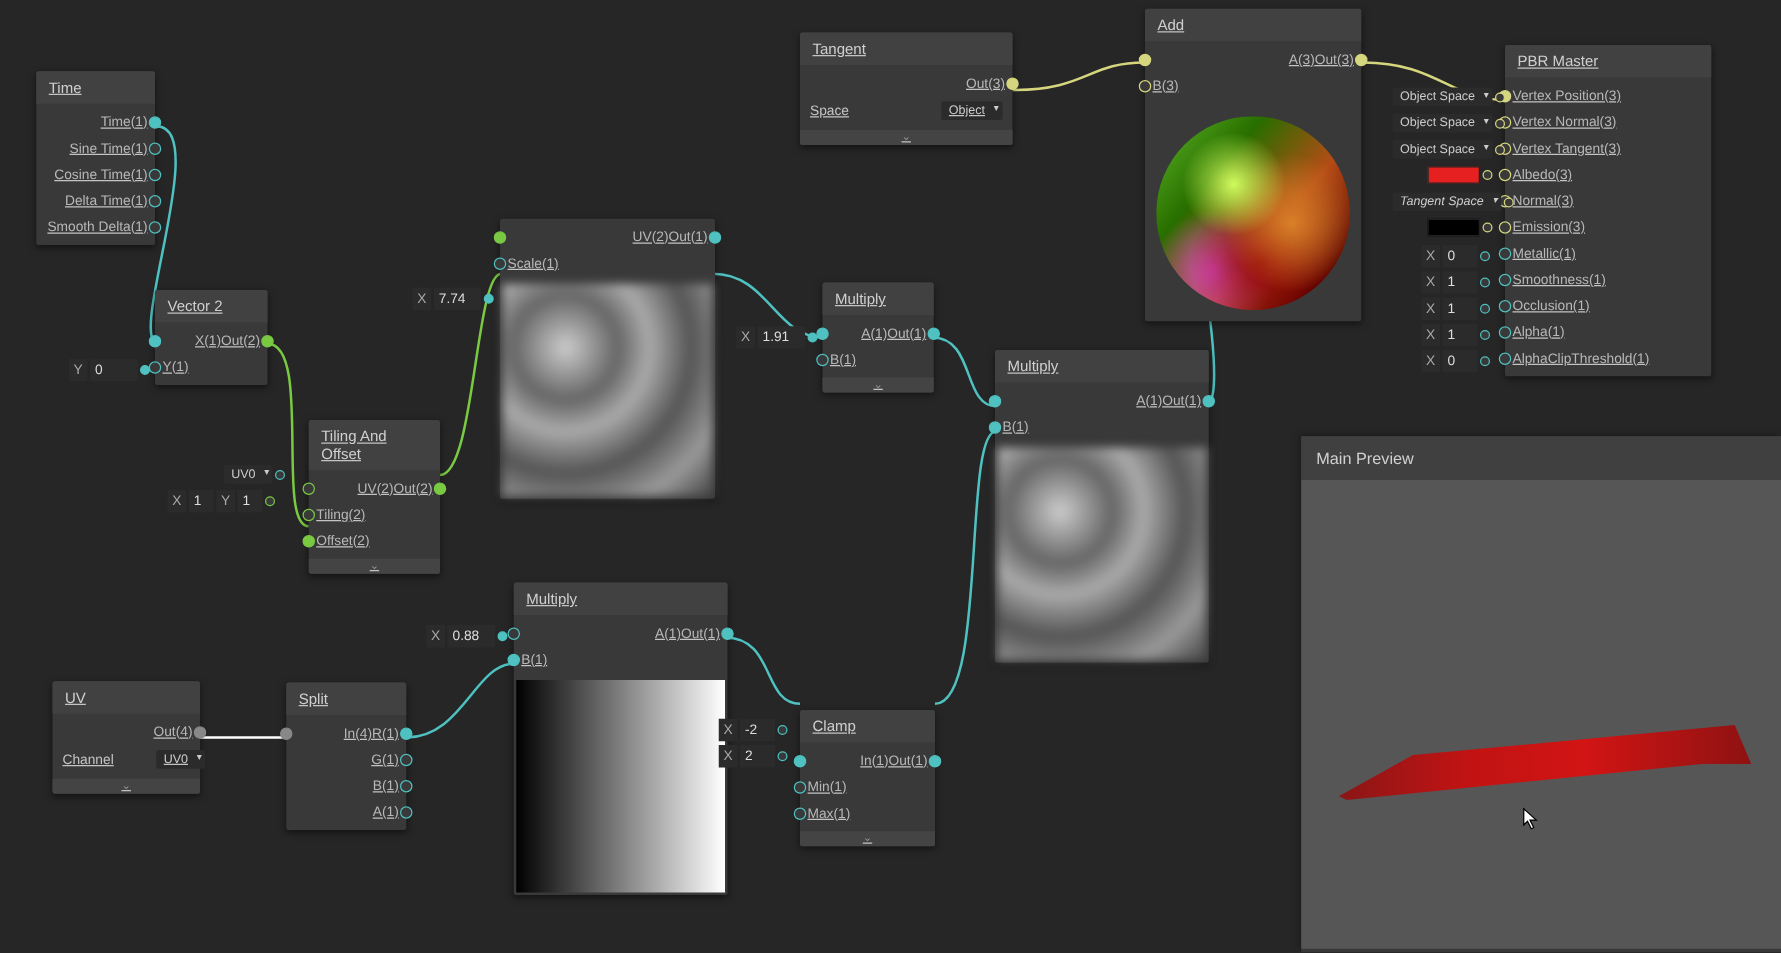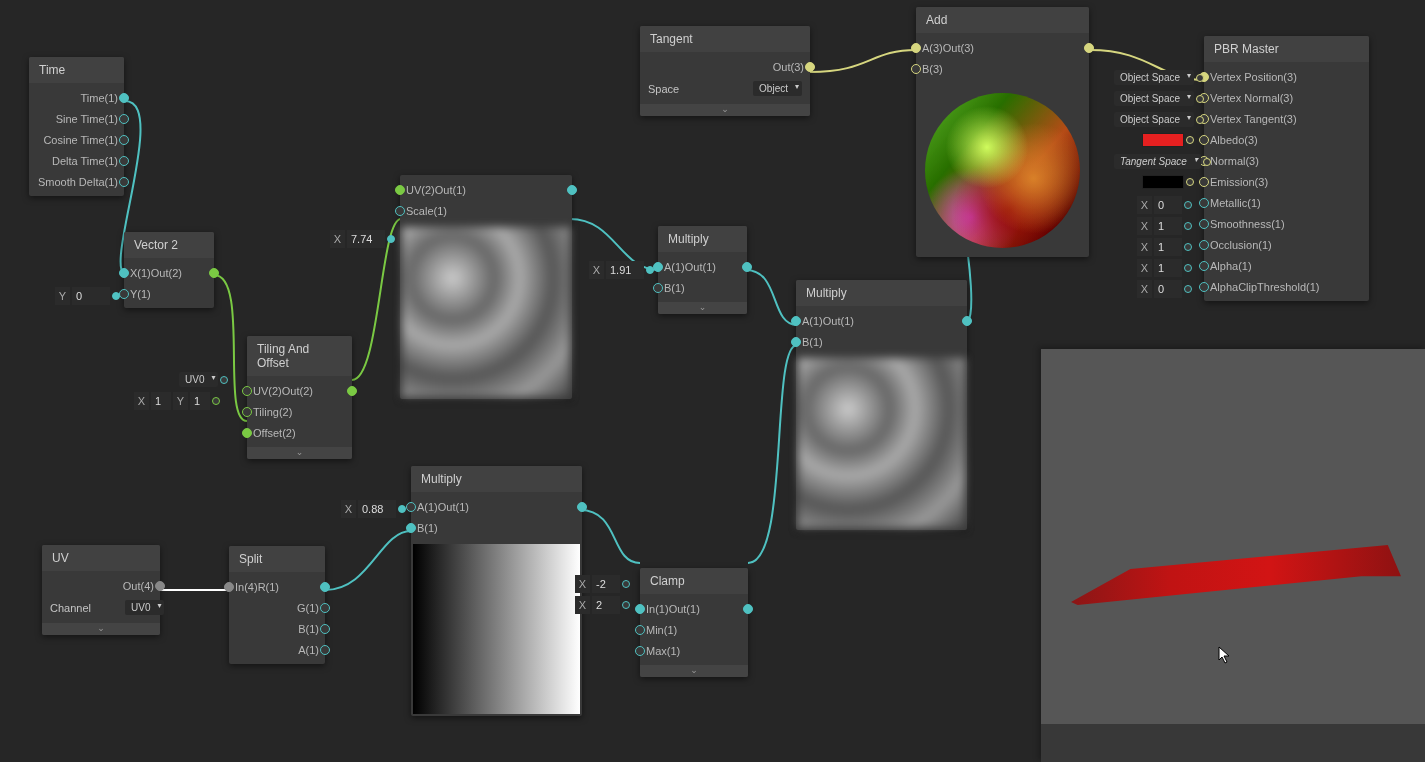--- a/index.html
+++ b/index.html
@@ -13,38 +13,39 @@
     overflow: hidden;
     position: relative;
   }
   svg.wires { position: absolute; top: 0; left: 0; width: 1425px; height: 762px; pointer-events: none; z-index: 1; }
   .node {
     position: absolute;
     background: #393939;
     border-radius: 2px;
     box-shadow: 0 2px 6px rgba(0,0,0,.5);
     z-index: 2;
+    text-decoration: underline;
   }
   .node-header {
     background: #414141;
     padding: 6px 10px;
     font-size: 12px;
     color: #d0d0d0;
     border-radius: 2px 2px 0 0;
   }
   .node-body { padding: 4px 0; }
   .row {
     display: flex;
     align-items: center;
     height: 21px;
     padding: 0 6px;
     position: relative;
   }
   .row.out { justify-content: flex-end; }
-  .row.dual { justify-content: flex-start; }
+  .row.dual { justify-content: flex-end; }
   .port-label { font-size: 11px; color: #b8b8b8; white-space: nowrap; }
   .port {
     width: 10px; height: 10px;
     border-radius: 50%;
     border: 1px solid #2a2a2a;
     position: absolute;
     top: 50%;
     transform: translateY(-50%);
   }
   .port.in { left: -5px; }
@@ -536,20 +537,21 @@
       <div class="fi-port" style="background: rgb(57, 57, 57);"></div>
     </div>
     <div class="float-input" style="left: 1137px; top: 280px;">
       <div class="fi-label">X</div>
       <div class="fi-val" style="width: 28px;">0</div>
       <div class="fi-port" style="background: rgb(57, 57, 57);"></div>
     </div>
   </div>
 
 <div class="main-preview">
+  <div class="main-preview-header">Main Preview</div>
   <div class="main-preview-canvas">
     <div class="red-mesh"></div>
   </div>
 </div>
 
 <svg class="cursor" style="left:1218px; top:646px;" viewBox="0 0 14 18">
   <path d="M1 1 L1 14 L4 11 L7 17 L9 16 L6 10 L11 10 Z" fill="#fff" stroke="#000" stroke-width="1"></path>
 </svg>
 
 </body></html>

